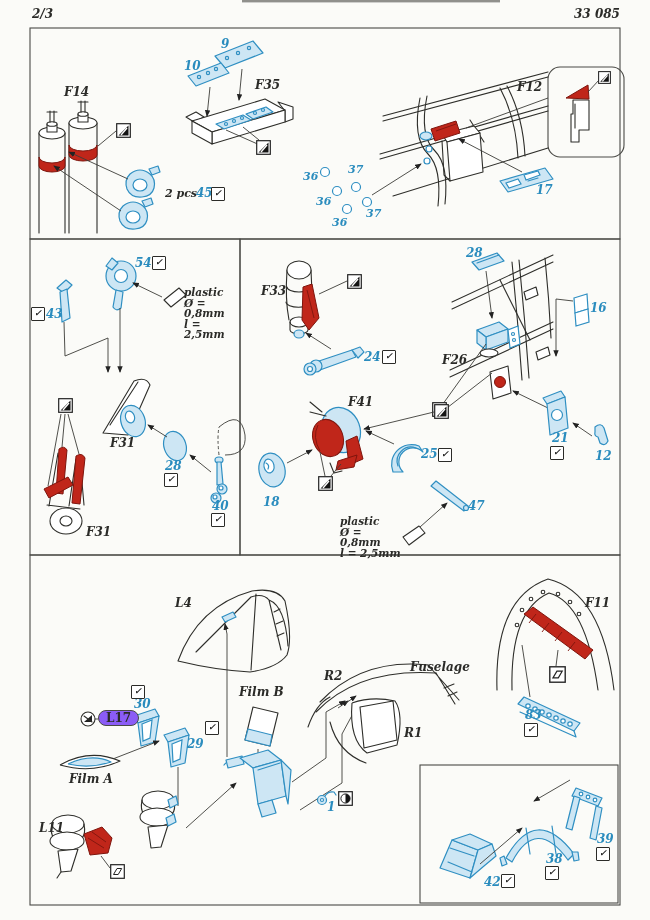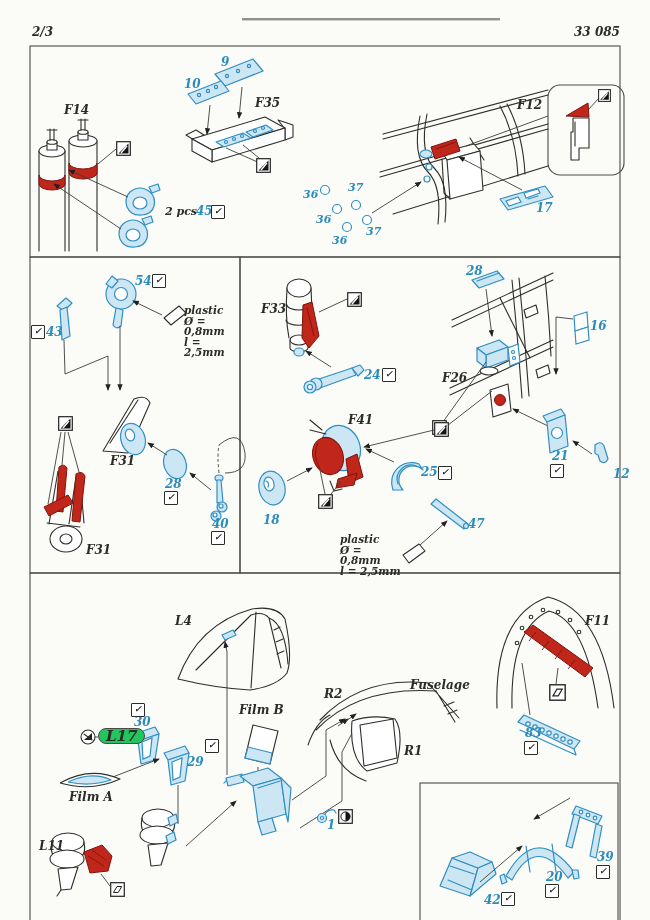--- a/index.html
+++ b/index.html
@@ -1,28 +1,28 @@
 <!DOCTYPE html>
 <html><head>
 <meta charset="utf-8">
 <style>
   html,body{margin:0;padding:0;}
   body{width:650px;height:920px;background:#fbfbf8;position:relative;overflow:hidden;
        font-family:"DejaVu Serif", serif;}
-  .page{position:absolute;inset:0;margin-top:18px;}
+  .page{position:absolute;inset:0;}
   svg{position:absolute;left:0;top:0;}
   .lbl{position:absolute;font-weight:bold;font-style:italic;font-size:12px;color:#2b2b28;
        white-space:nowrap;line-height:1;}
   .blu{color:#2a8cbe;}
   .s11{font-size:11px;}
   .cb{position:absolute;width:12px;height:12px;border:1.3px solid #2b2b28;background:#fff;
       color:#222;font-size:9px;line-height:11px;text-align:center;font-style:italic;
       font-weight:bold;border-radius:1px;}
-  .pill{position:absolute;border:1.3px solid #4a4a46;border-radius:8px;background:#22c55e;
-        font-weight:bold;font-style:italic;font-size:15px;color:#2b2b28;
+  .pill{position:absolute;border:1.3px solid #4a4a46;border-radius:8px;background:#8b5cf6;
+        font-weight:bold;font-size:12px;color:#2b2b28;
         padding:1px 7px;line-height:12px;}
   .note{position:absolute;text-align:left;font-weight:bold;font-style:italic;
         font-size:10.5px;color:#2b2b28;line-height:10.5px;}
   .note span{display:block;}
 </style>
 </head>
 <body>
 
 <div class="page">
 
@@ -468,21 +468,21 @@
 <span class="lbl blu" style="left:165px;top:460px">28</span>
 <span class="lbl blu" style="left:212px;top:500px">40</span>
 <span class="lbl" style="left:86px;top:526px">F31</span>
 
 <span class="lbl" style="left:261px;top:285px">F33</span>
 <span class="lbl blu" style="left:364px;top:351px">24</span>
 <span class="lbl blu" style="left:466px;top:247px">28</span>
 <span class="lbl blu" style="left:590px;top:302px">16</span>
 <span class="lbl" style="left:442px;top:354px">F26</span>
 <span class="lbl blu" style="left:552px;top:432px">21</span>
-<span class="lbl blu" style="left:613px;top:450px">12</span>
+<span class="lbl blu" style="left:595px;top:450px">12</span>
 <span class="lbl" style="left:348px;top:396px">F41</span>
 <span class="lbl blu" style="left:263px;top:496px">18</span>
 <span class="lbl blu" style="left:421px;top:448px">25</span>
 <span class="lbl blu" style="left:468px;top:500px">47</span>
 <div class="note" style="left:340px;top:516px;width:64px">
   <span>plastic</span>
   <span>Ø = 0,8mm</span>
   <span>l = 2,5mm</span>
 </div>
 
@@ -493,21 +493,21 @@
 <span class="lbl" style="left:410px;top:661px">Fuselage</span>
 <span class="lbl" style="left:404px;top:727px">R1</span>
 <span class="lbl blu" style="left:134px;top:698px">30</span>
 <div class="pill" style="left:98px;top:710px"><span>L17</span></div>
 <span class="lbl blu" style="left:187px;top:738px">29</span>
 <span class="lbl" style="left:69px;top:773px">Film A</span>
 <span class="lbl blu" style="left:327px;top:801px">1</span>
 <span class="lbl" style="left:39px;top:822px">L11</span>
 <span class="lbl blu" style="left:525px;top:709px">83</span>
 <span class="lbl blu" style="left:484px;top:876px">42</span>
-<span class="lbl blu" style="left:546px;top:853px">20</span>
+<span class="lbl blu" style="left:546px;top:853px">38</span>
 <span class="lbl blu" style="left:597px;top:833px">39</span>
 
 <span class="cb" style="left:211px;top:187px">✓</span>
 <span class="cb" style="left:152px;top:256px">✓</span>
 <span class="cb" style="left:31px;top:307px">✓</span>
 <span class="cb" style="left:164px;top:473px">✓</span>
 <span class="cb" style="left:211px;top:513px">✓</span>
 <span class="cb" style="left:382px;top:350px">✓</span>
 <span class="cb" style="left:438px;top:448px">✓</span>
 <span class="cb" style="left:550px;top:446px">✓</span>

